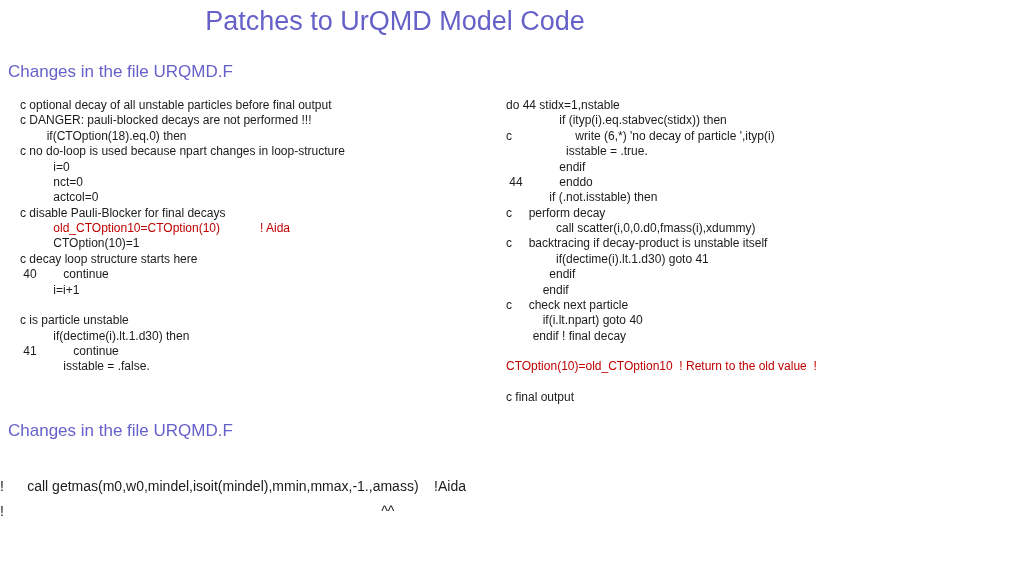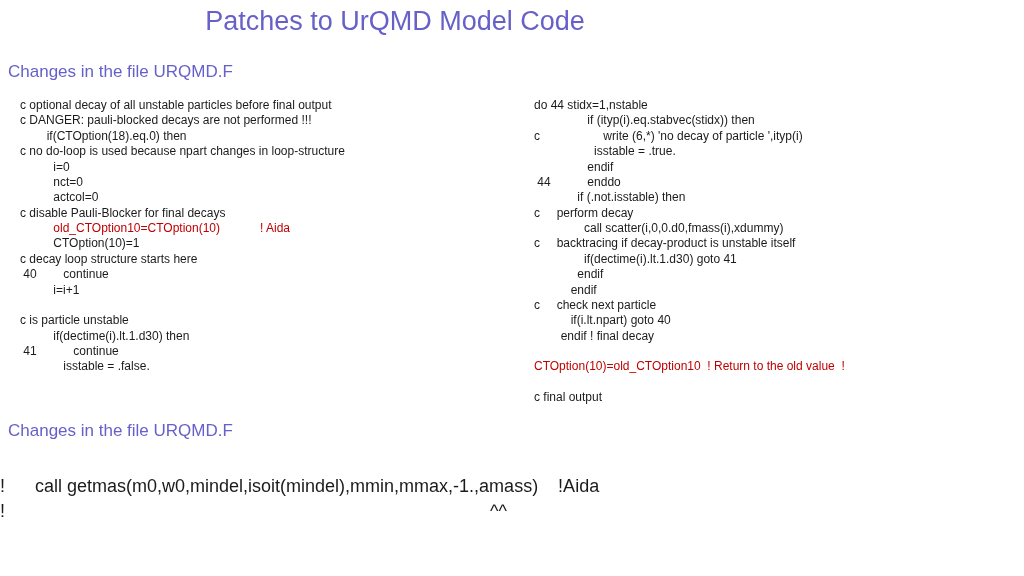--- a/index.html
+++ b/index.html
@@ -30,26 +30,26 @@
   }
   .heading-urqmd{top:62px;}
   .heading-string{top:421px;}
   .code-block{
     position:absolute;
     font-size:12px;line-height:15.37px;
     color:var(--code);
     white-space:pre;
   }
   .code-left{top:98px;left:8px;margin-left:12px;}
-  .code-right{top:98px;left:534px;}
+  .code-right{top:98px;left:506px;}
   .code-line{white-space:pre;}
   .code-line.red{color:var(--red);}
   .string-block{
     position:absolute;top:474px;left:0;
-    font-size:18px;line-height:24.7px;
+    font-size:14px;line-height:24.7px;
     color:var(--code);
     white-space:pre;
   }
 </style>
 </head>
 <body>
 
 <div class="slide">
 
   <div class="slide-title">Patches to UrQMD Model Code</div>

